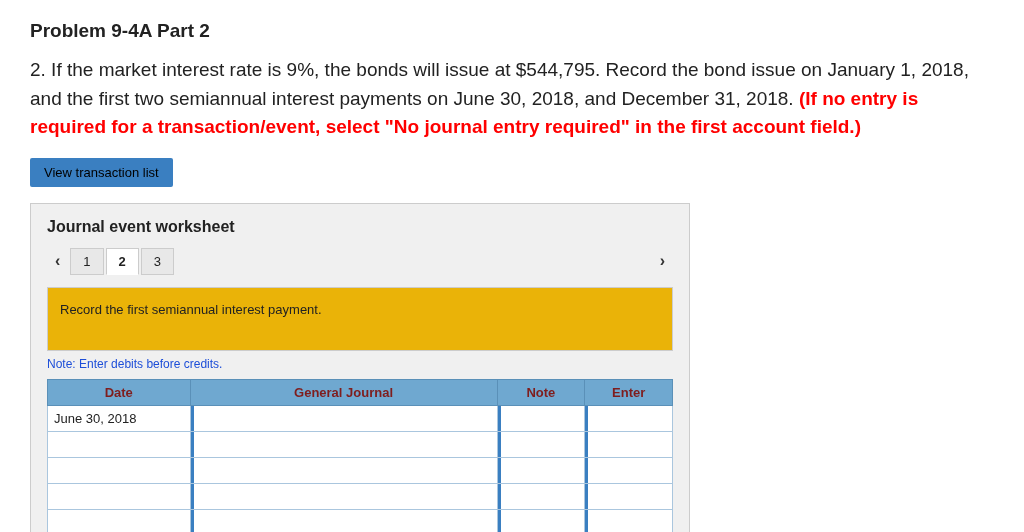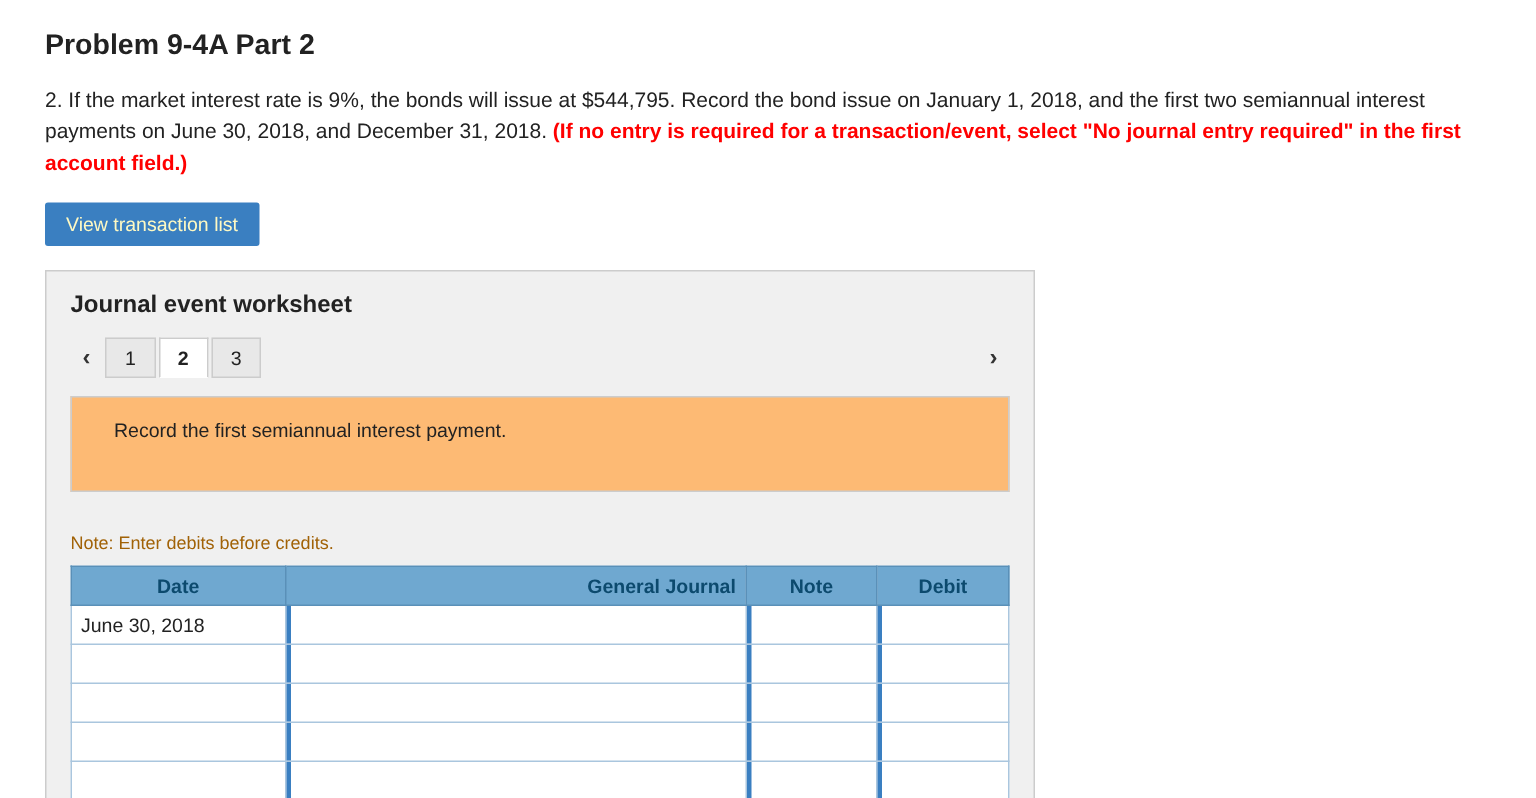--- a/index.html
+++ b/index.html
@@ -11,33 +11,33 @@
       padding: 20px 30px;
       width: 1024px;
       min-height: 532px;
     }
     .problem-title {
       font-weight: bold;
       font-size: 19px;
       margin-bottom: 14px;
     }
     .instructions {
-      font-size: 14px;
+      font-size: 19px;
       line-height: 1.5;
       margin-bottom: 16px;
       max-width: 960px;
       margin-top: 12px;
     }
     .instructions .bold-red {
       color: red;
       font-weight: bold;
     }
     .view-btn {
       background-color: #3a7fc1;
-      color: #fef9c3;
+      color: #000000;
       border: none;
       padding: 7px 14px;
       font-size: 13px;
       cursor: pointer;
       margin-bottom: 16px;
       border-radius: 2px;
     }
     .worksheet-container {
       border: 1px solid #ccc;
       background: #f0f0f0;
@@ -73,48 +73,48 @@
       margin-left: 2px;
       color: #222;
     }
     .tab-item.active {
       background: #fff;
       border-bottom: 1px solid #fff;
       font-weight: bold;
     }
     .instruction-box {
       border: 1px solid #ccc;
-      background: #fdba74;
-      padding: 14px 28px;
-      margin-bottom: 27px;
+      background: #eab308;
+      padding: 14px 12px;
+      margin-bottom: 6px;
       min-height: 64px;
       font-size: 13px;
       color: #222;
     }
     .note-text {
-      color: #a16207;
+      color: #1d4ed8;
       font-size: 12px;
       margin-bottom: 8px;
     }
     .journal-table {
       width: 100%;
       border-collapse: collapse;
       background: #fff;
     }
     .journal-table thead tr th {
       background: #6fa8d0;
-      color: #0c4a6e;
+      color: #7f1d1d;
       font-weight: bold;
       text-align: center;
       padding: 5px 6px;
       border: 1px solid #5a90b8;
       font-size: 13px;
     }
     .journal-table thead tr th.date-col { width: 130px; }
-    .journal-table thead tr th.gj-col { width: 280px; text-align: right; }
+    .journal-table thead tr th.gj-col { width: 280px; }
     .journal-table thead tr th.debit-col { width: 80px; }
     .journal-table thead tr th.credit-col { width: 80px; }
     .journal-table tbody tr td {
       border: 1px solid #aac6de;
       padding: 0;
       height: 26px;
     }
     .journal-table tbody tr td.date-cell {
       padding-left: 6px;
       font-size: 13px;
@@ -173,21 +173,21 @@
   </div>
 
   <div class="note-text">Note: Enter debits before credits.</div>
 
   <table class="journal-table">
     <thead>
       <tr>
         <th class="date-col">Date</th>
         <th class="gj-col">General Journal</th>
         <th class="debit-col">Note</th>
-        <th class="credit-col">Debit</th>
+        <th class="credit-col">Enter</th>
       </tr>
     </thead>
     <tbody id="journal-tbody">
     <tr>
           <td class="date-cell">June 30, 2018</td>
           <td class="has-flag"><input type="text" style=""></td>
           <td class="has-flag"><input type="text" style=""></td>
           <td class="has-flag"><input type="text" style=""></td>
         </tr>
         <tr>

